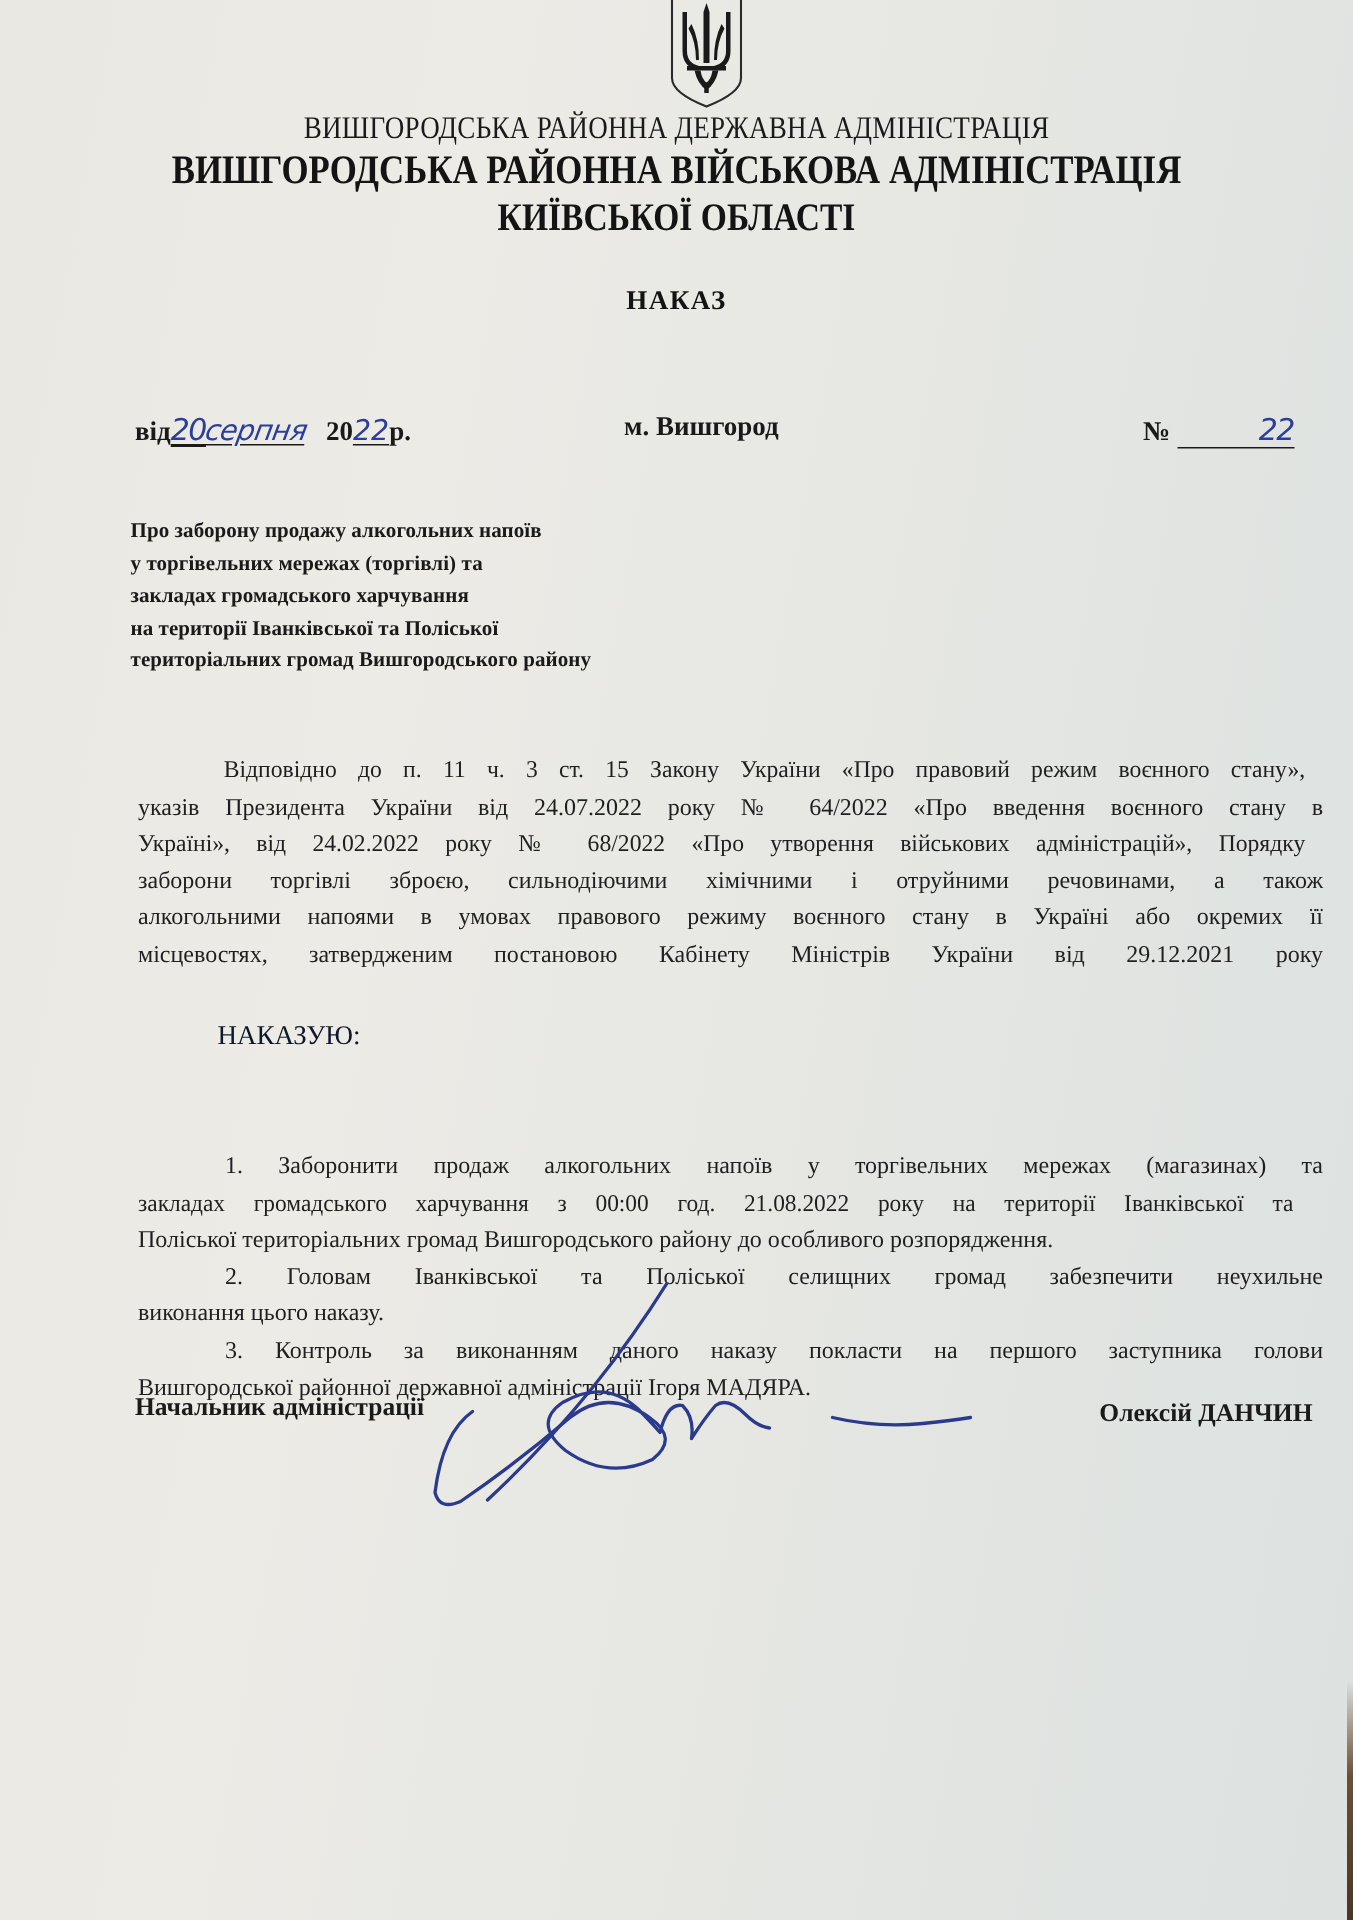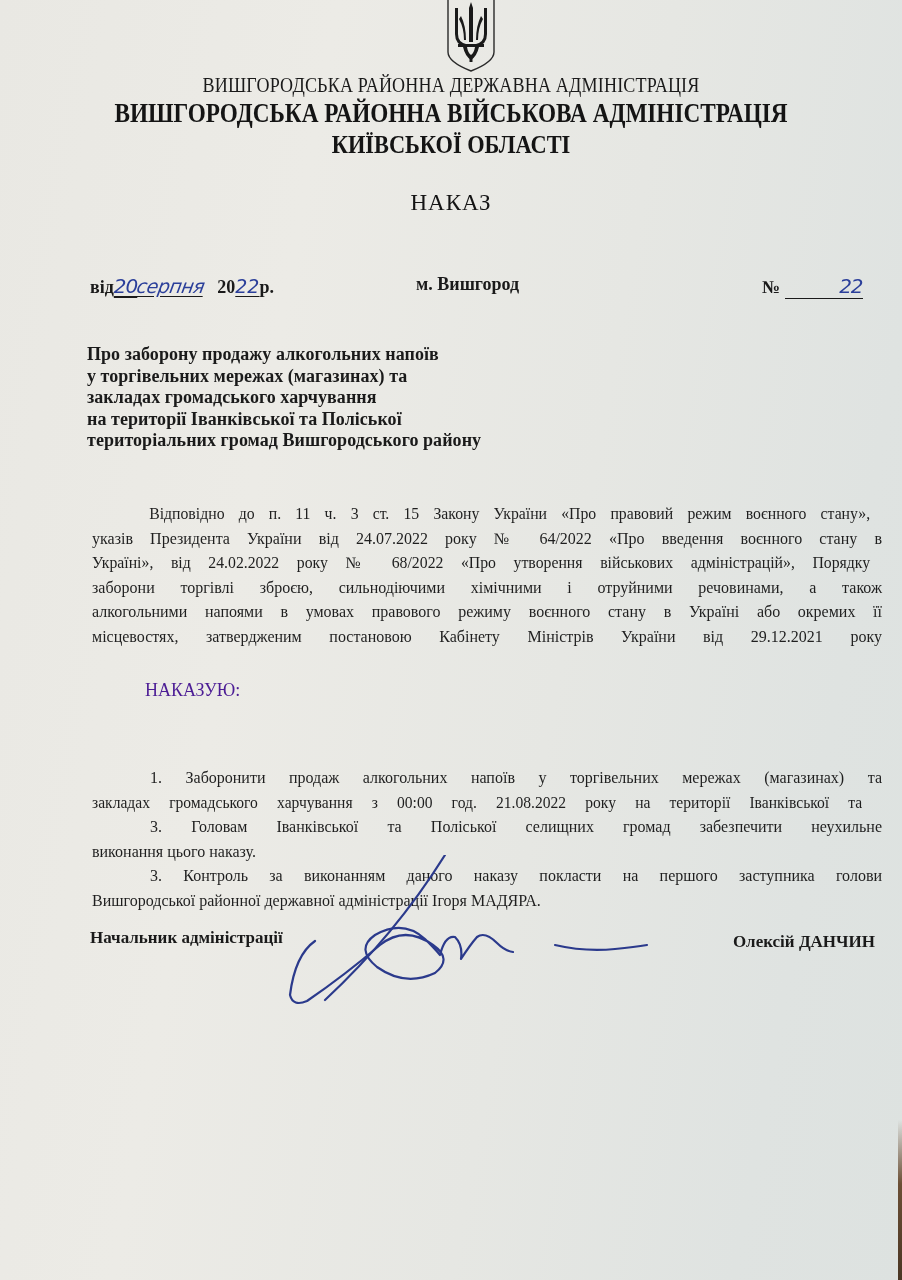--- a/index.html
+++ b/index.html
@@ -54,22 +54,22 @@
     }
     .hdr-line3 {
       top: 130px;
       font-size: 26px;
       font-weight: bold;
       transform: scaleX(0.86);
       color: #141414;
     }
     .doc-type {
       top: 190px;
-      font-size: 23px;
-      font-weight: normal;
+      font-size: 18px;
+      font-weight: bold;
       letter-spacing: 1px;
       color: #141414;
     }
     .meta-row {
       position: absolute;
       top: 274px;
       left: 90px;
       width: 780px;
       height: 30px;
       font-size: 18px;
@@ -122,21 +122,21 @@
       display: inline-block;
       border-bottom: 1.5px solid #1a1a1a;
       width: 74px;
       padding-left: 4px;
     }
     .subject {
       position: absolute;
       top: 344px;
       left: 87px;
       width: 470px;
-      font-size: 18px;
+      font-size: 14px;
       font-weight: bold;
       line-height: 21.5px;
       color: #1a1a1a;
     }
     .subject div {
       white-space: nowrap;
       letter-spacing: 0.05px;
     }
     .body-text {
       position: absolute;
@@ -157,21 +157,21 @@
       text-align-last: left;
     }
     .preamble {
       top: 502px;
     }
     .order-word {
       position: absolute;
       top: 680px;
       left: 145px;
       font-size: 18px;
-      color: #4c1d95;
+      color: #0f172a;
     }
     .items {
       top: 727px;
       margin-top: 39px;
     }
     .indent {
       padding-left: 58px;
     }
     .signature-row {
       position: absolute;
@@ -234,44 +234,45 @@
     </span>
     <span class="meta-city">м. Вишгород</span>
     <span class="meta-number">
       <span>№</span>
       <span class="num-line"><span class="handwritten hw-day" style="text-decoration:none">22</span></span>
     </span>
   </div>
 
   <div class="subject">
     <div>Про заборону продажу алкогольних напоїв</div>
-    <div>у торгівельних мережах (магазинах) та</div>
+    <div>у торгівельних мережах (торгівлі) та</div>
     <div>закладах громадського харчування</div>
     <div>на території Іванківської та Поліської</div>
     <div>територіальних громад Вишгородського району</div>
   </div>
 
   <div class="body-text preamble">
     <span class="line indent" style="transform:scaleX(0.985)">Відповідно до п. 11 ч. 3 ст. 15 Закону України «Про правовий режим воєнного стану»,</span>
     <span class="line">указів Президента України від 24.07.2022 року № 64/2022 «Про введення воєнного стану в</span>
     <span class="line" style="transform:scaleX(0.985)">Україні», від 24.02.2022 року № 68/2022 «Про утворення військових адміністрацій», Порядку</span>
     <span class="line">заборони торгівлі зброєю, сильнодіючими хімічними і отруйними речовинами, а також</span>
     <span class="line">алкогольними напоями в умовах правового режиму воєнного стану в Україні або окремих її</span>
     <span class="line">місцевостях, затвердженим постановою Кабінету Міністрів України від 29.12.2021 року</span>
   </div>
 
   <div class="order-word">НАКАЗУЮ:</div>
 
   <div class="body-text items">
     <div>
       <span class="line indent">1. Заборонити продаж алкогольних напоїв у торгівельних мережах (магазинах) та</span>
       <span class="line" style="transform:scaleX(0.975)">закладах громадського харчування з 00:00 год. 21.08.2022 року на території Іванківської та</span>
+      <span class="line last">Поліської територіальних громад Вишгородського району до особливого розпорядження.</span>
     </div>
     <div>
-      <span class="line indent">3. Головам Іванківської та Поліської селищних громад забезпечити неухильне</span>
+      <span class="line indent">2. Головам Іванківської та Поліської селищних громад забезпечити неухильне</span>
       <span class="line last">виконання цього наказу.</span>
     </div>
     <div>
       <span class="line indent">3. Контроль за виконанням даного наказу покласти на першого заступника голови</span>
       <span class="line last">Вишгородської районної державної адміністрації Ігоря МАДЯРА.</span>
     </div>
   </div>
 
   <div class="signature-row">
     <span class="sign-title">Начальник адміністрації</span>

